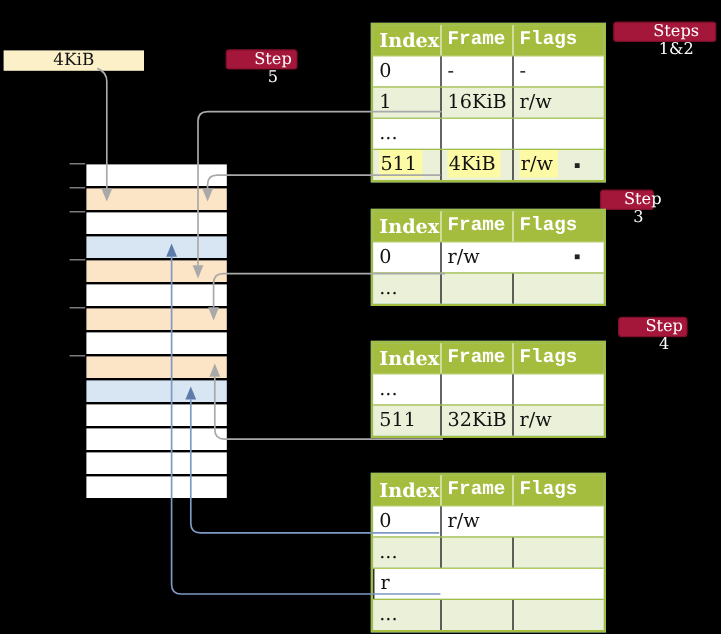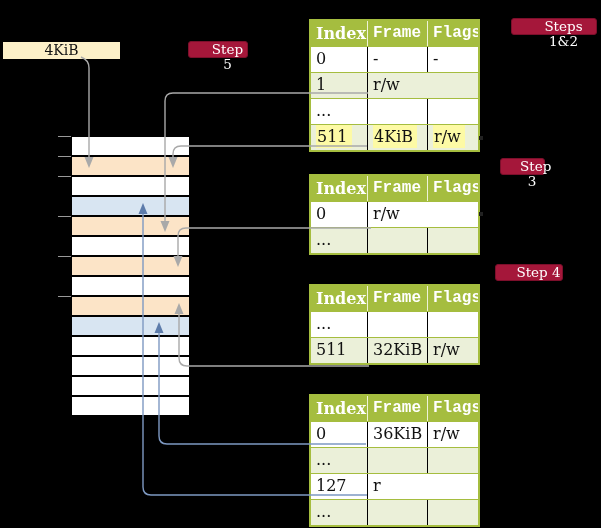--- a/index.html
+++ b/index.html
@@ -33,30 +33,30 @@
   
   .badge{
     position:absolute;height:17px;box-sizing:border-box;
     background:var(--badge-red);border:1px solid var(--badge-border);
     border-radius:3px;color:#fff;
     font-size:13.5px;line-height:15px;text-align:center;padding-left:19px;
   }
   #badge-step0{left:188px;top:41px;width:60px;}
   #badge-steps12{left:511px;top:18px;width:86px;}
   #badge-step3{left:500px;top:158px;width:45px;}
-  #badge-step4{left:495px;top:264px;width:68px;}
+  #badge-step4{left:515px;top:264px;width:58px;}
   
   .mem-row{position:absolute;left:72px;width:117px;height:18px;z-index:1;}
   .mem-row.white{background:#ffffff;}
   .mem-row.orange{background:var(--mem-orange);}
   .mem-row.blue{background:var(--mem-blue);}
   .tick{position:absolute;left:58px;width:13px;height:1px;background:var(--tick-gray);z-index:1;}
   
   .ptable{
-    position:absolute;left:309px;width:171px;box-sizing:border-box;
+    position:absolute;left:309px;width:196px;box-sizing:border-box;
     border:2px solid var(--table-green);background:#7dd3fc;z-index:2;
   }
   #ptable-1{top:19px;}
   #ptable-2{top:174px;}
   #ptable-3{top:284px;}
   #ptable-4{top:394px;}
   .thead{display:flex;height:25px;background:var(--table-green);}
   .thead .cell{
     color:#fff;font-weight:bold;font-size:16px;line-height:25px;
   }
@@ -118,20 +118,21 @@
       <div class="cell c2">Frame</div>
       <div class="cell c3">Flags</div>
     </div>
     <div class="trow">
       <div class="cell c1">0</div>
       <div class="cell c2">-</div>
       <div class="cell c3">-</div>
     </div>
     <div class="trow alt">
       <div class="cell c1">1</div>
+      <div class="cell c2">16KiB</div>
       <div class="cell c3">r/w</div>
     </div>
     <div class="trow">
       <div class="cell c1">...</div>
       <div class="cell c2"></div>
       <div class="cell c3"></div>
     </div>
     <div class="trow alt">
       <div class="cell c1"><span class="hl">511</span></div>
       <div class="cell c2"><span class="hl">4KiB</span></div>
@@ -175,30 +176,28 @@
   </div>
 
   <div class="ptable" id="ptable-4">
     <div class="thead">
       <div class="cell c1">Index</div>
       <div class="cell c2">Frame</div>
       <div class="cell c3">Flags</div>
     </div>
     <div class="trow">
       <div class="cell c1">0</div>
-      <div class="cell c2">36KiB</div>
-      <div class="cell c3">r/w</div>
-    </div>
-    <div class="trow alt">
-      <div class="cell c1">...</div>
-      <div class="cell c2"></div>
-      <div class="cell c3"></div>
-    </div>
-    <div class="trow">
-      <div class="cell c1">127</div>
+      <div class="cell c3">r/w</div>
+    </div>
+    <div class="trow alt">
+      <div class="cell c1">...</div>
+      <div class="cell c2"></div>
+      <div class="cell c3"></div>
+    </div>
+    <div class="trow">
       <div class="cell c3">r</div>
     </div>
     <div class="trow alt">
       <div class="cell c1">...</div>
       <div class="cell c2"></div>
       <div class="cell c3"></div>
     </div>
   </div>
 
   <svg id="overlay" width="601" height="528" viewBox="0 0 601 528">

